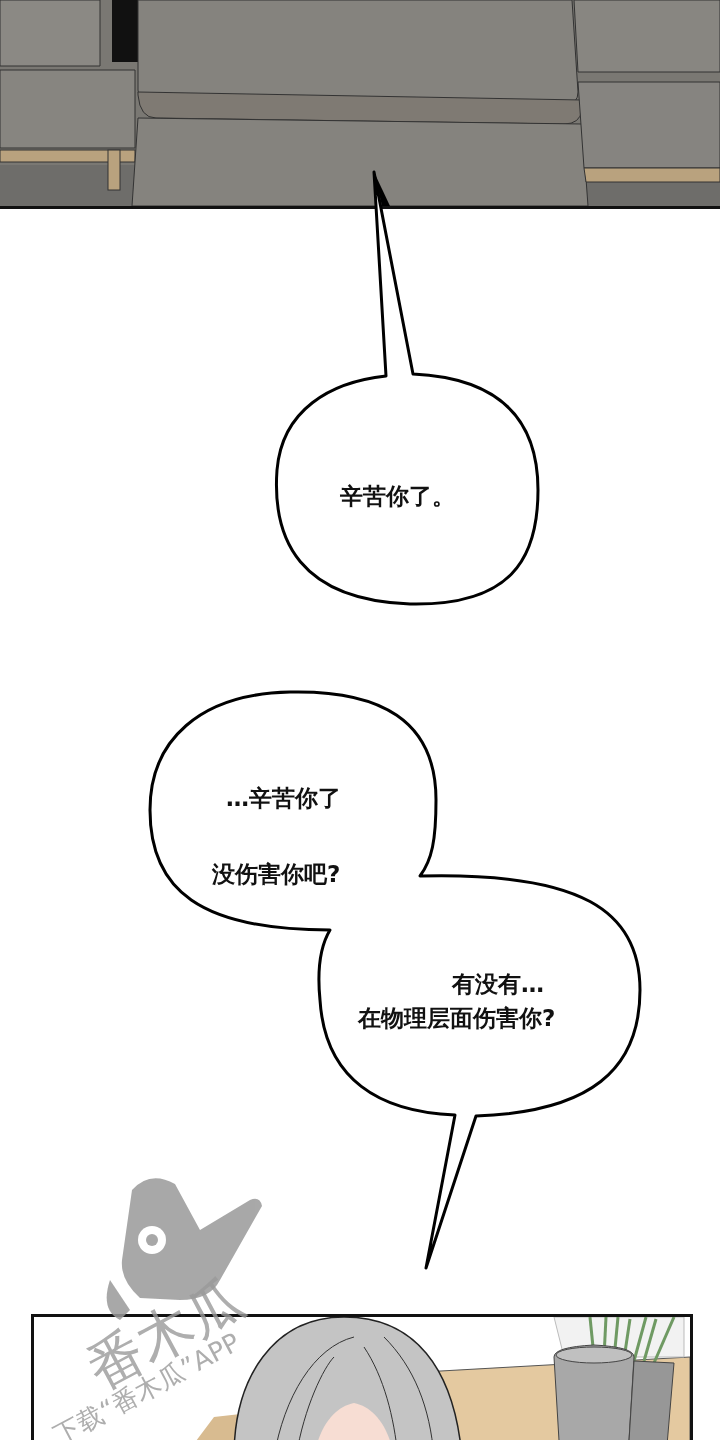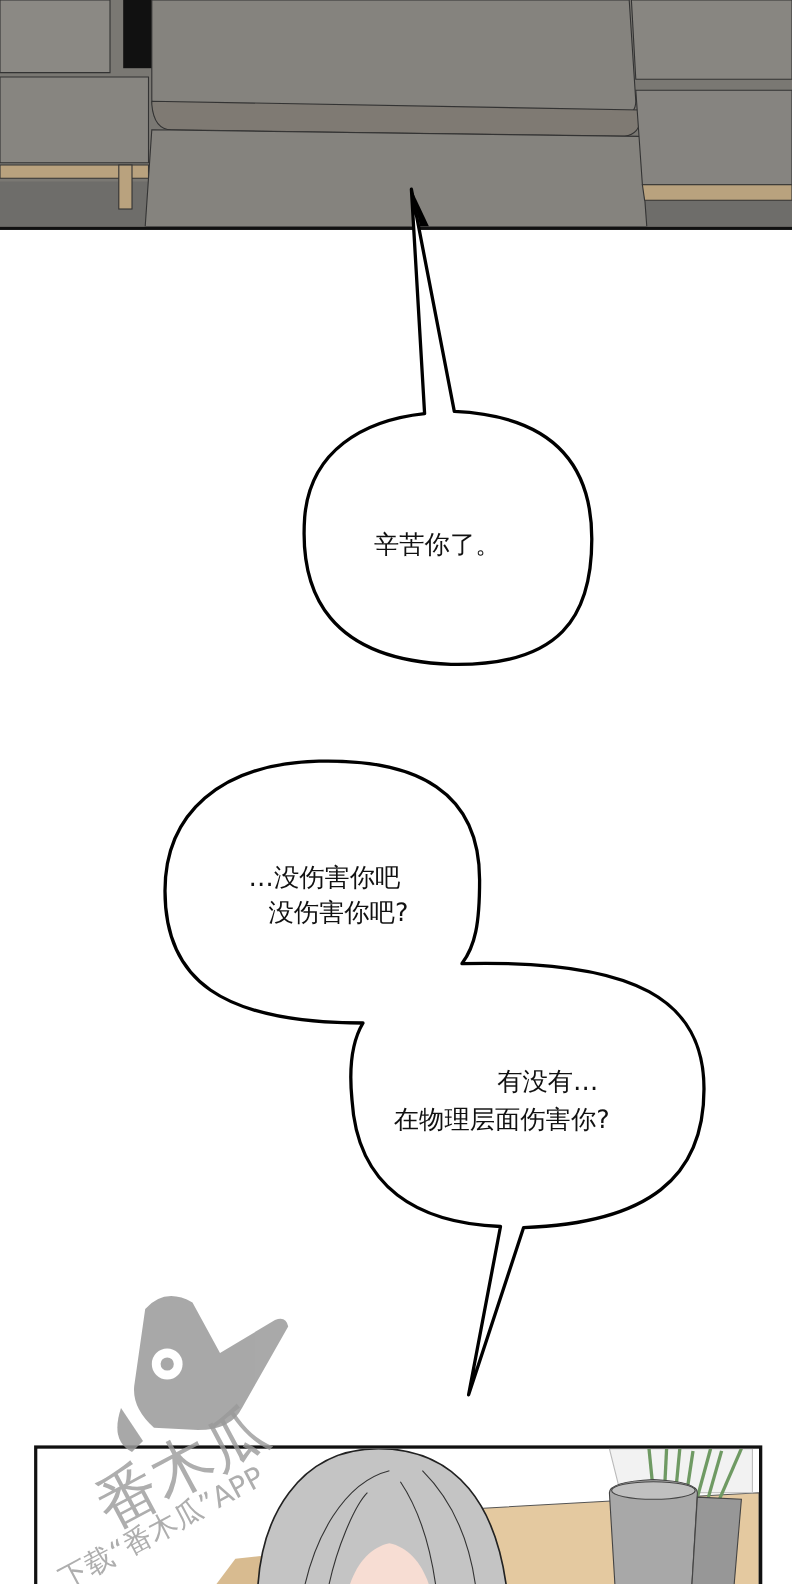--- a/index.html
+++ b/index.html
@@ -15,21 +15,21 @@
       border-bottom: 3px solid #111;
     }
     .panel-bottom {
       left: 31px; top: 1314px; width: 656px; height: 140px;
       background: #ffffff; overflow: hidden;
       border: 3px solid #111;
     }
     svg { display: block; }
     .bubble-text {
       position: absolute; color: #111; font-size: 23px; line-height: 36px;
-      text-align: center; white-space: nowrap; font-weight: 400;
+      text-align: center; white-space: nowrap; font-weight: 700;
     }
     .watermark { left: 40px; top: 1160px; width: 340px; height: 290px; pointer-events: none; }
   </style>
 </head>
 <body>
 
 <div class="abs panel-top">
   <svg width="720" height="206" viewBox="0 0 720 206">
     <rect x="0" y="0" width="720" height="206" fill="#7a7873"></rect>
 
@@ -73,22 +73,22 @@
            C640 910 580 872 420 876
            C432 860 436 840 436 800
            C436 720 380 690 290 692 Z" fill="#fff" stroke="#000" stroke-width="3" stroke-linejoin="round"></path>
 </svg>
 
 <div>
   <div class="bubble-text" style="left:340px;top:478px;">辛苦你了。</div>
 </div>
 
 <div>
-  <div class="bubble-text" style="left:226px;top:780px;">…没伤害你吧</div>
-  <div class="bubble-text" style="left:212px;top:812px;margin-left:32px;">没伤害你吧?</div>
+  <div class="bubble-text" style="left:226px;top:780px;">…辛苦你了</div>
+  <div class="bubble-text" style="left:212px;top:856px;">没伤害你吧?</div>
 </div>
 
 <div>
   <div class="bubble-text" style="left:452px;top:966px;">有没有…</div>
   <div class="bubble-text" style="left:358px;top:1000px;">在物理层面伤害你?</div>
 </div>
 
 <div class="abs panel-bottom">
   <svg width="656" height="140" viewBox="0 0 656 140">
     <rect x="0" y="0" width="656" height="140" fill="#ffffff"></rect>

